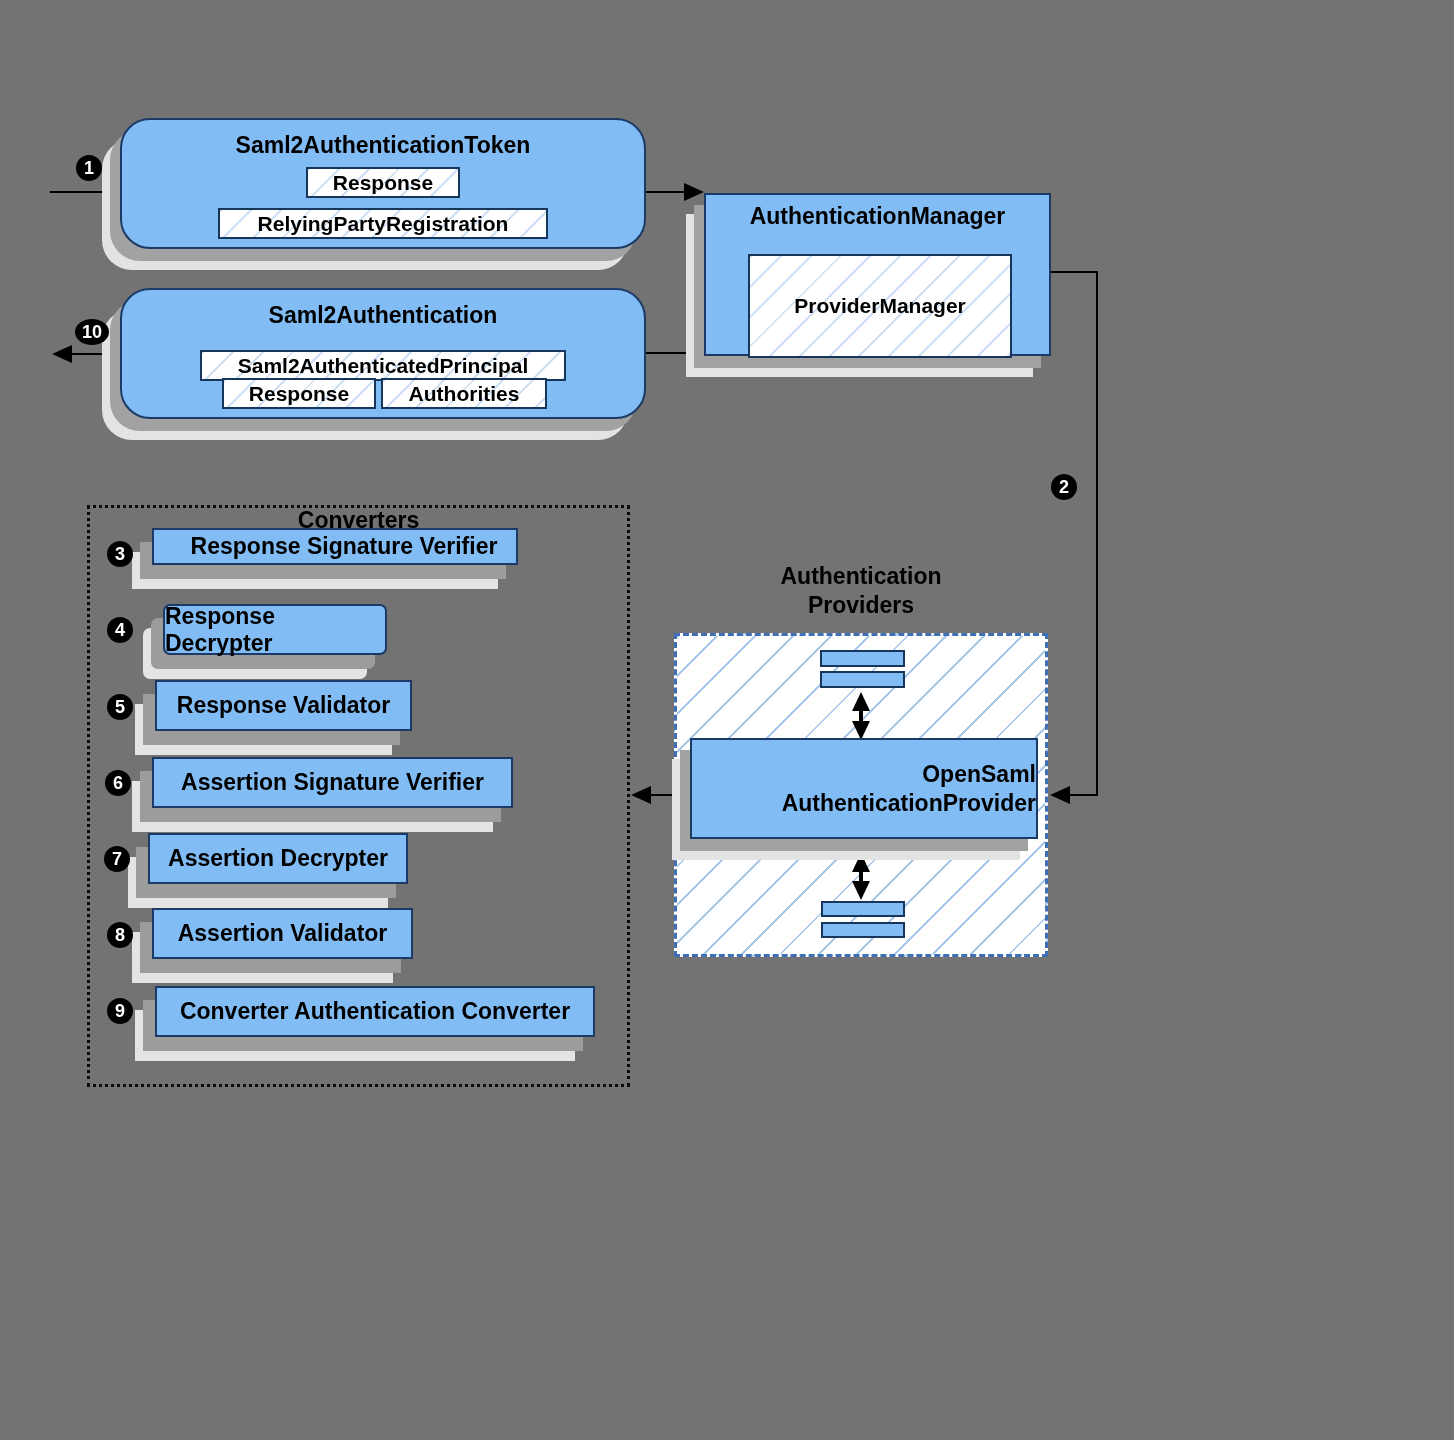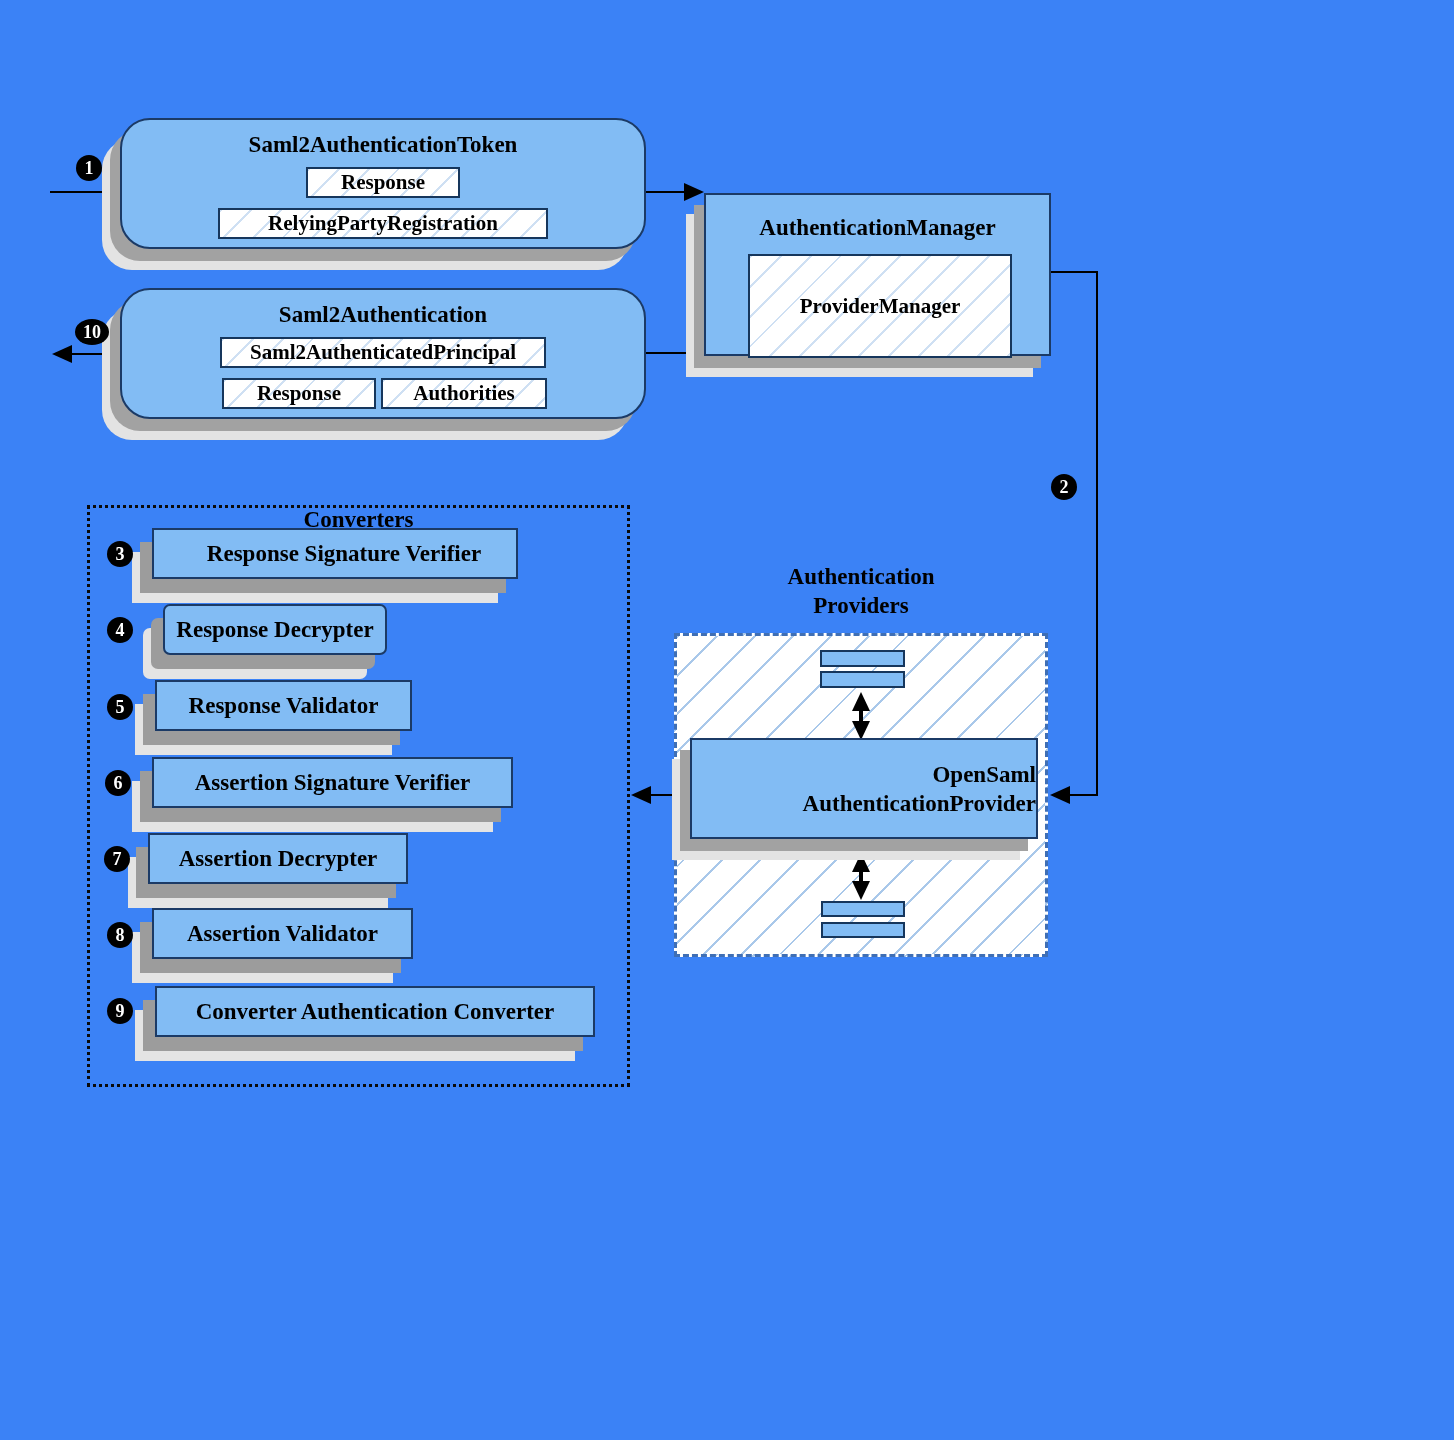--- a/index.html
+++ b/index.html
@@ -1,18 +1,18 @@
 <!DOCTYPE html>
 <html><head>
 <meta charset="utf-8">
 <style>
   html,body{margin:0;padding:0;background:#fff;}
   #canvas{
-    position:relative;width:1454px;height:1440px;background:#3b82f6;
-    font-family:Liberation Serif, serif;overflow:hidden;
+    position:relative;width:1454px;height:1440px;background:#737373;
+    font-family:Liberation Sans, sans-serif;overflow:hidden;
   }
   
   #connectors{position:absolute;left:0;top:0;z-index:1;pointer-events:none;}
   
   .node{position:absolute;z-index:2;box-sizing:border-box;}
   .round-node{
     background:#82bcf4;border:2px solid #1b3a66;border-radius:30px;
     box-shadow:-10px 12px 0 #a2a2a2, -18px 21px 0 #e3e3e3;
   }
   .rect-node{
@@ -114,37 +114,37 @@
   </svg>
 
   <div class="node round-node" id="token-node" style="left:120px;top:118px;width:526px;height:131px;">
     <div class="node-title" style="top:12px;">Saml2AuthenticationToken</div>
     <div class="field" style="left:50%;transform:translateX(-50%);top:47px;width:154px;height:31px;">Response</div>
     <div class="field" style="left:50%;transform:translateX(-50%);top:88px;width:330px;height:31px;">RelyingPartyRegistration</div>
   </div>
   <div class="badge" style="left:76px;top:155px;">1</div>
 
   <div class="node rect-node" id="authmgr-node" style="left:704px;top:193px;width:347px;height:163px;">
-    <div class="node-title" style="top:20px;">AuthenticationManager</div>
+    <div class="node-title" style="top:8px;">AuthenticationManager</div>
     <div class="field" style="left:42px;top:59px;width:264px;height:104px;">ProviderManager</div>
   </div>
 
   <div class="node round-node" id="saml2auth-node" style="left:120px;top:288px;width:526px;height:131px;">
     <div class="node-title" style="top:12px;">Saml2Authentication</div>
-    <div class="field" style="left:50%;transform:translateX(-50%);top:47px;width:326px;height:31px;">Saml2AuthenticatedPrincipal</div>
+    <div class="field" style="left:50%;transform:translateX(-50%);top:60px;width:366px;height:31px;">Saml2AuthenticatedPrincipal</div>
     <div class="field" style="left:100px;top:88px;width:154px;height:31px;">Response</div>
     <div class="field" style="left:259px;top:88px;width:166px;height:31px;">Authorities</div>
   </div>
   <div class="badge badge-wide" style="left:75px;top:319px;">10</div>
 
   <div class="group-title" style="left:87px;top:468px;width:543px;margin-top:39px;">Converters</div>
   <div id="converters-box" style="left:87px;top:505px;width:543px;height:582px;"></div>
 
   <div class="badge" style="left:107px;top:541px;">3</div>
-  <div class="conv-item" style="left:152px;top:528px;width:366px;height:51px;padding-left:18px;">Response Signature Verifier</div>
+  <div class="conv-item" style="left:152px;top:528px;width:366px;height:37px;padding-left:18px;">Response Signature Verifier</div>
 
   <div class="badge" style="left:107px;top:617px;">4</div>
   <div class="conv-item" style="left:163px;top:604px;width:224px;height:51px;border-radius:7px;">Response Decrypter</div>
 
   <div class="badge" style="left:107px;top:694px;">5</div>
   <div class="conv-item" style="left:155px;top:680px;width:257px;height:51px;">Response Validator</div>
 
   <div class="badge" style="left:105px;top:770px;">6</div>
   <div class="conv-item" style="left:152px;top:757px;width:361px;height:51px;">Assertion Signature Verifier</div>
 

